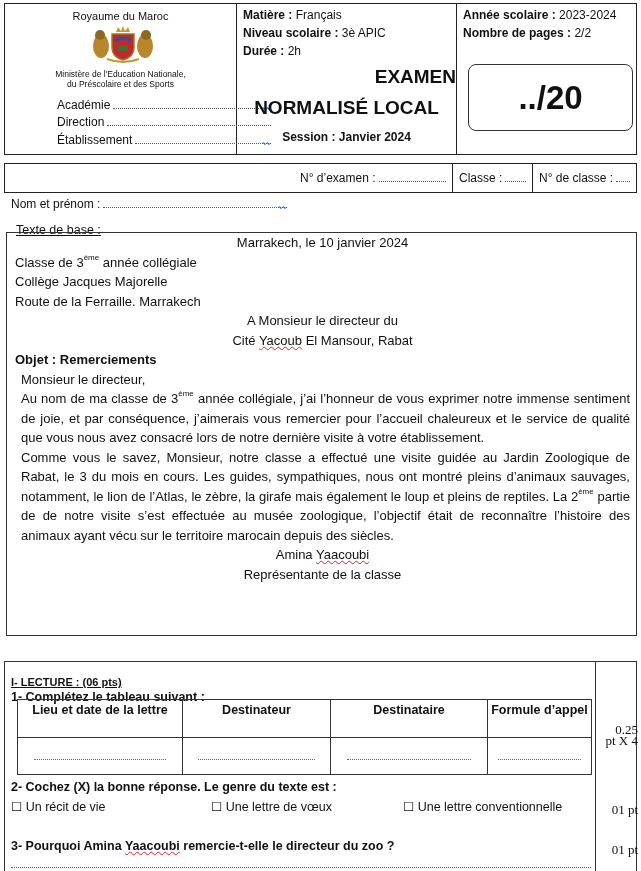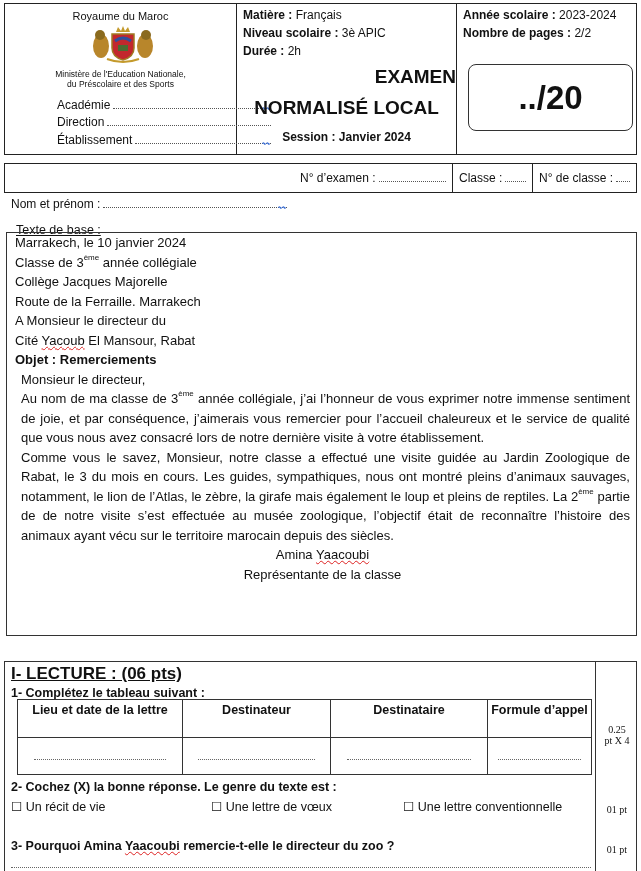--- a/index.html
+++ b/index.html
@@ -30,33 +30,33 @@
   
   .info { position: absolute; left: 4px; top: 163px; width: 633px; height: 30px; border: 1px solid #222; display: flex; font-size: 12px; }
   .info > div { display: flex; align-items: center; padding-left: 6px; border-right: 1px solid #222; white-space: nowrap; }
   .info > div:last-child { border-right: none; }
   .info .dots { height: 8px; margin-right: 6px; }
 
   .base-title { position: absolute; left: 16px; top: 203px; font-weight: normal; font-size: 12.5px; text-decoration: underline; margin-top: 20px; }
 
   
   .letter { position: absolute; left: 6px; top: 232px; width: 631px; height: 404px; border: 1px solid #333; font-size: 13px; line-height: 19.5px; padding: 0 6px 0 8px; }
-  .letter .r { text-align: left; }
+  .letter .r { text-align: center; }
   .letter .j { text-align: justify; text-align-last: left; }
   .letter .c { text-align: center; }
   .letter sup { font-size: 8px; vertical-align: top; line-height: 10px; }
   .spell { text-decoration: underline wavy #d22; text-decoration-thickness: 1px; }
   .ind { padding-left: 6px; }
 
   
   .exo { position: absolute; left: 4px; top: 661px; width: 633px; height: 210px; border: 1px solid #333; border-bottom: none; }
   .exo-body { position: absolute; left: 0; top: 0; width: 591px; height: 100%; border-right: 1px solid #333; padding-left: 6px; }
   .exo-score { position: absolute; left: 591px; top: 0; width: 42px; height: 100%; }
-  .pts { position: absolute; width: 100%; text-align: center; font-size: 10px; line-height: 11px; font-family: "Liberation Serif", serif; }
-  .sec-title { font-weight: bold; font-size: 17px; text-decoration: underline; margin-top: 2px; }
+  .pts { position: absolute; width: 100%; text-align: right; font-size: 13px; line-height: 11px; font-family: "Liberation Serif", serif; }
+  .sec-title { font-weight: bold; font-size: 11px; text-decoration: underline; margin-top: 14px; }
   .q { font-weight: bold; font-size: 12.5px; }
   .tbl { position: absolute; left: 12px; top: 37px; width: 575px; border-collapse: collapse; font-size: 12.5px; }
   .tbl th { border: 1px solid #333; font-weight: bold; height: 38px; vertical-align: top; text-align: center; padding-top: 2px; line-height: 17px; }
   .tbl td { border: 1px solid #333; height: 37px; text-align: center; vertical-align: middle; }
   .tbl td span { display: inline-block; border-bottom: 1px dotted #666; width: 80%; height: 4px; }
   .choices { position: absolute; left: 6px; top: 137px; font-size: 12.5px; display: flex; }
   .choice { margin-right: 32px; white-space: nowrap; }
   .answer-line { position: absolute; left: 6px; top: 205px; width: 580px; border-bottom: 1px dotted #666; }
 </style>
 </head>

